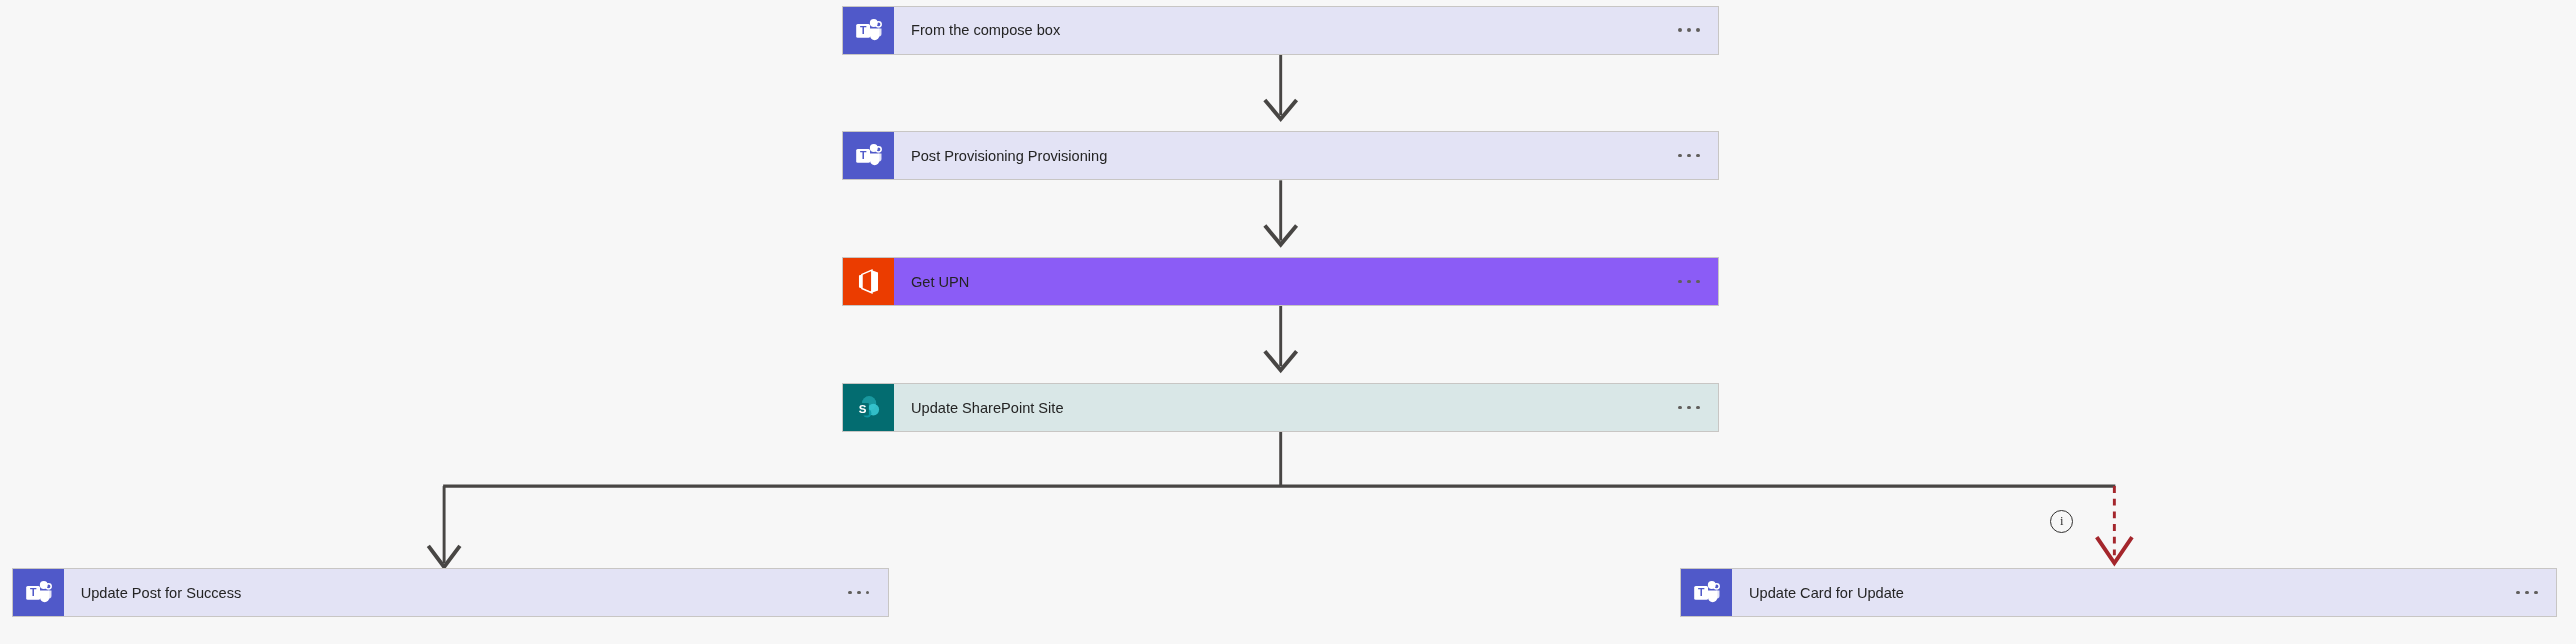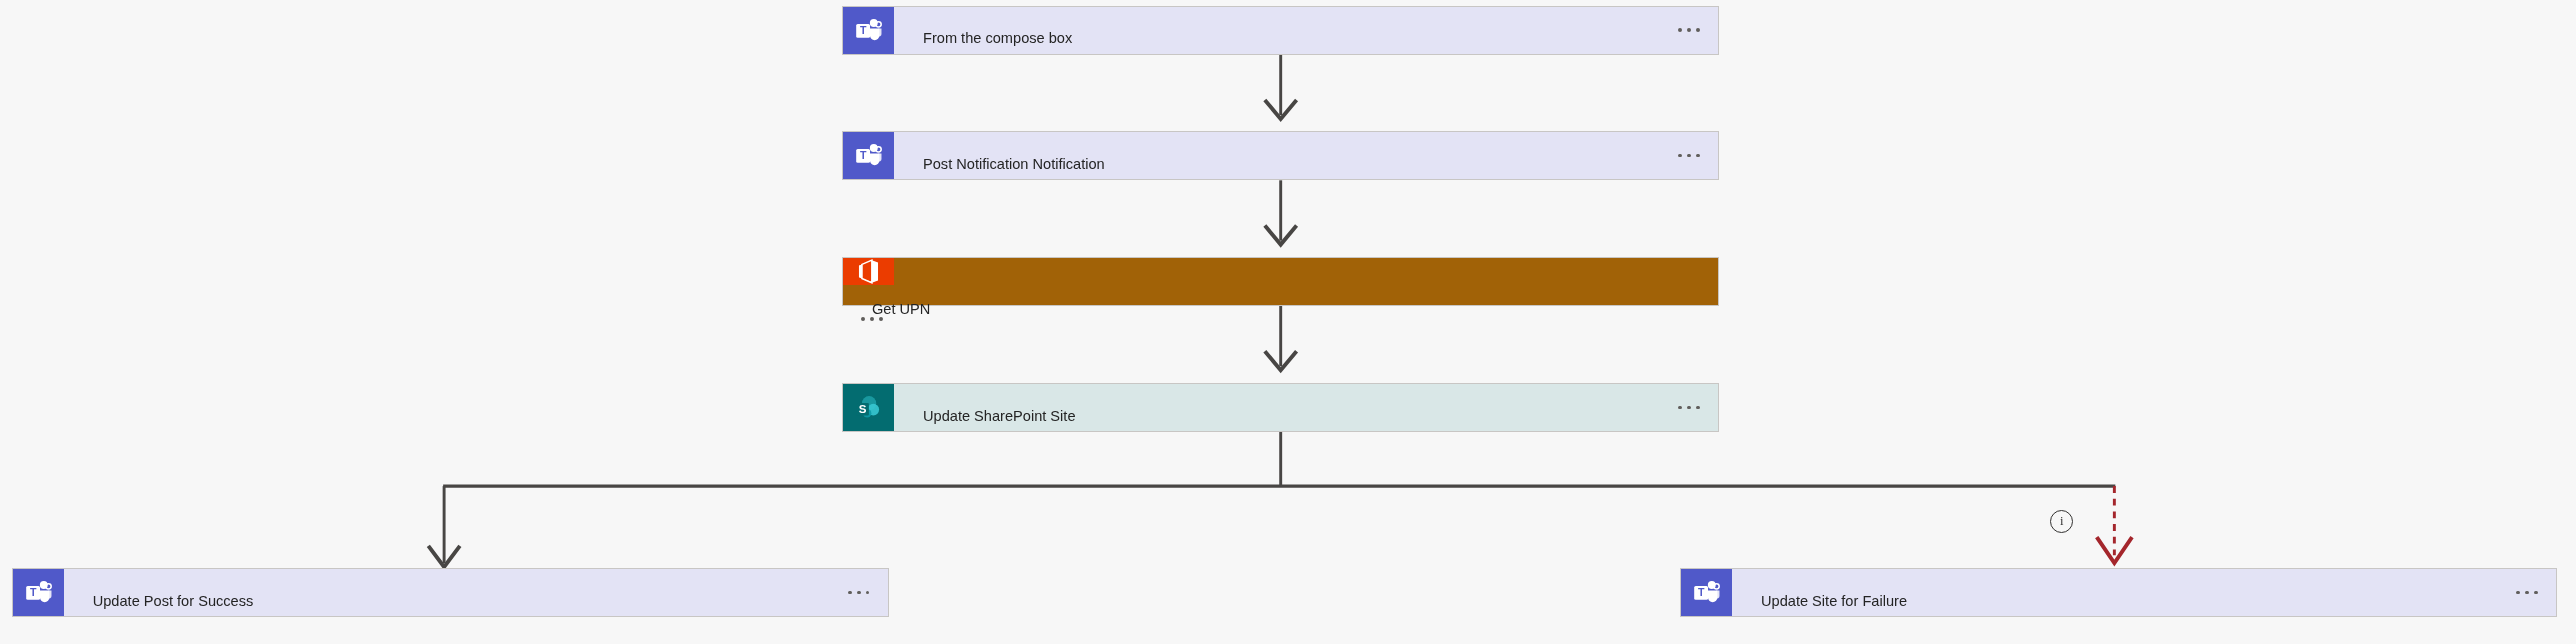--- a/index.html
+++ b/index.html
@@ -15,30 +15,30 @@
   .card{
     position:absolute;display:flex;align-items:stretch;
     border:1px solid #c8c6c4;box-sizing:border-box;
     background:#e3e3f5;height:49px;
   }
   .card .tile{
     width:51px;min-width:51px;display:flex;align-items:center;justify-content:center;
   }
   .card .title{
     flex:1;display:flex;align-items:center;
-    padding-left:29px;font-size:14.6px;color:#242424;white-space:nowrap;margin-top:16px;
+    padding-left:17px;font-size:14.6px;color:#242424;white-space:nowrap;
   }
   .card .menu{
     width:58px;min-width:58px;display:flex;align-items:center;justify-content:center;gap:4.9px;
   }
   .card .menu i{width:3.9px;height:3.9px;border-radius:50%;background:#605e5c;display:block;}
 
   
   .c-teams  {background:#e3e3f5;}
-  .c-office {background:#a16207;flex-direction:column;}
+  .c-office {background:#8b5cf6;}
   .c-spo    {background:#d9e7e7;}
   .t-teams  {background:#5059c9;}
   .t-office {background:#eb3c00;}
   .t-spo    {background:#036c70;}
 
   .info-icon{
     position:absolute;width:21.4px;height:21.4px;border:1.6px solid #323130;border-radius:50%;
     display:flex;align-items:center;justify-content:center;background:#f7f7f7;
     font-size:12.7px;line-height:1;color:#323130;font-family:"Liberation Serif",serif;
   }
@@ -95,21 +95,21 @@
     <div class="tile t-teams">
       <svg width="27" height="25" viewBox="0 0 28 26" xmlns="http://www.w3.org/2000/svg">
         <circle cx="19.5" cy="5.2" r="4.1" fill="#ffffff"></circle>
         <circle cx="24.4" cy="6.6" r="2.8" fill="none" stroke="#ffffff" stroke-width="1.6"></circle>
         <path d="M15.5 11h9.8v7.2a4.9 4.9 0 0 1-9.8 0z" fill="#ffffff"></path>
         <path d="M24.2 11h3.3v5.6a2.8 2.8 0 0 1-3.3 2.7z" fill="#ffffff" opacity="0.85"></path>
         <rect x="1.2" y="6.2" width="14.4" height="14.4" rx="1.6" fill="#ffffff"></rect>
         <text x="8.4" y="17" font-family="Liberation Sans, sans-serif" font-size="11" font-weight="bold" fill="#5059c9" text-anchor="middle">T</text>
       </svg>
     </div>
-    <div class="title">Post Notification Notification</div>
+    <div class="title">Post Provisioning Provisioning</div>
     <div class="menu">
       <i></i>
       <i></i>
       <i></i>
     </div>
   </div>
 
   <div class="card c-office" style="left:842px;top:257px;width:877px;">
     <div class="tile t-office">
       <svg width="25" height="27" viewBox="0 0 26 28" xmlns="http://www.w3.org/2000/svg">
@@ -167,21 +167,21 @@
     <div class="tile t-teams">
       <svg width="27" height="25" viewBox="0 0 28 26" xmlns="http://www.w3.org/2000/svg">
         <circle cx="19.5" cy="5.2" r="4.1" fill="#ffffff"></circle>
         <circle cx="24.4" cy="6.6" r="2.8" fill="none" stroke="#ffffff" stroke-width="1.6"></circle>
         <path d="M15.5 11h9.8v7.2a4.9 4.9 0 0 1-9.8 0z" fill="#ffffff"></path>
         <path d="M24.2 11h3.3v5.6a2.8 2.8 0 0 1-3.3 2.7z" fill="#ffffff" opacity="0.85"></path>
         <rect x="1.2" y="6.2" width="14.4" height="14.4" rx="1.6" fill="#ffffff"></rect>
         <text x="8.4" y="17" font-family="Liberation Sans, sans-serif" font-size="11" font-weight="bold" fill="#5059c9" text-anchor="middle">T</text>
       </svg>
     </div>
-    <div class="title">Update Site for Failure</div>
+    <div class="title">Update Card for Update</div>
     <div class="menu">
       <i></i>
       <i></i>
       <i></i>
     </div>
   </div>
 
 </div>
 
 

